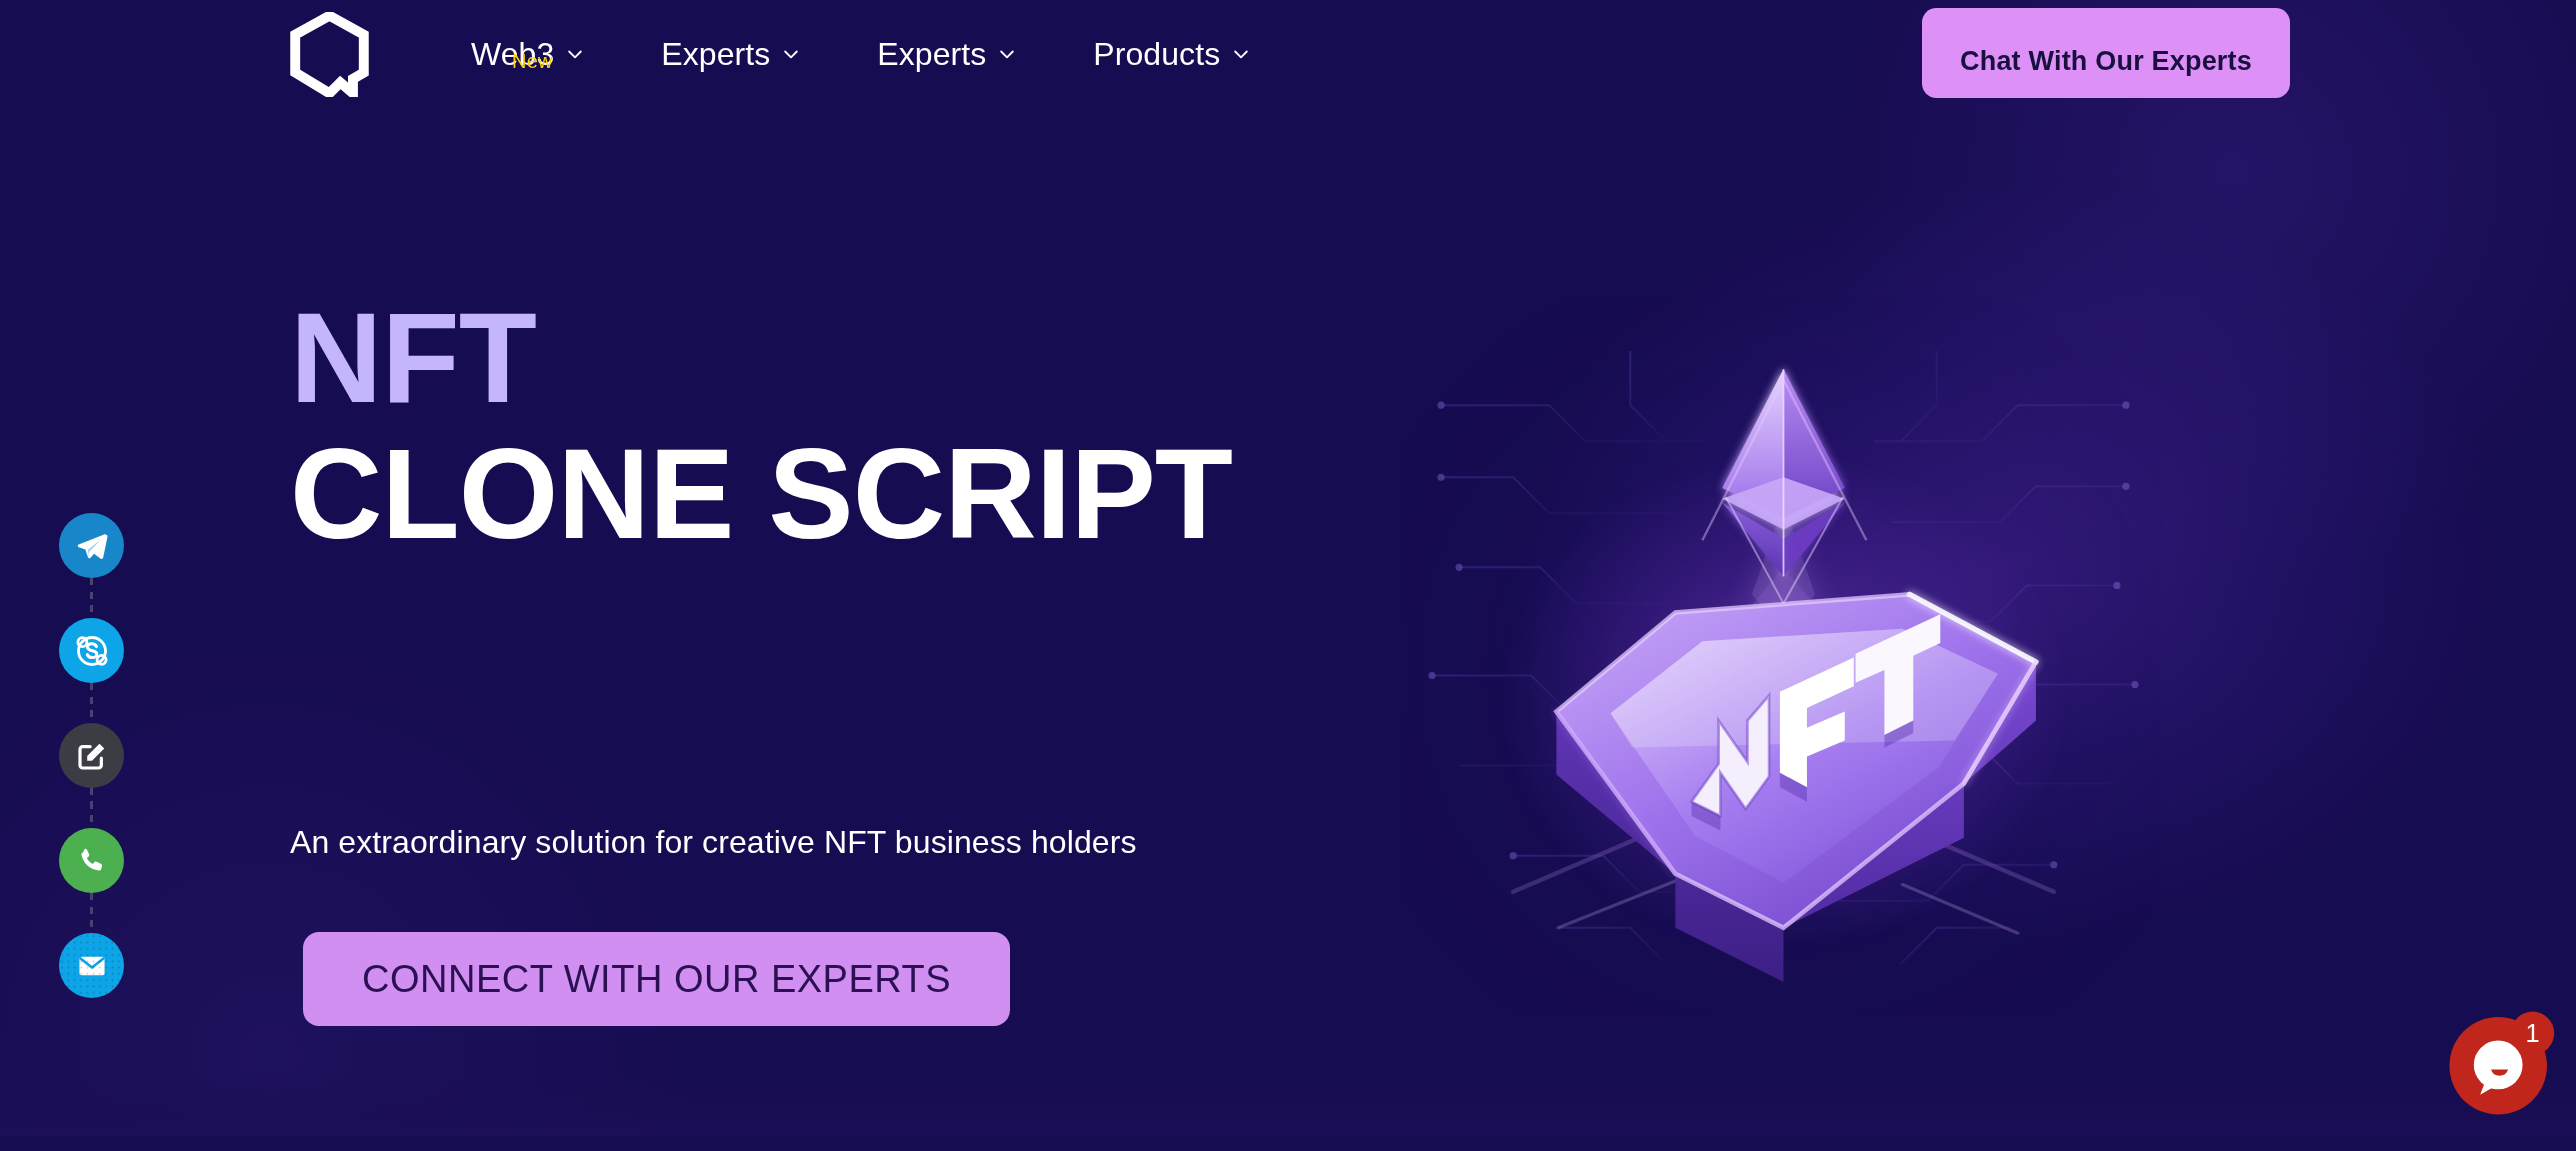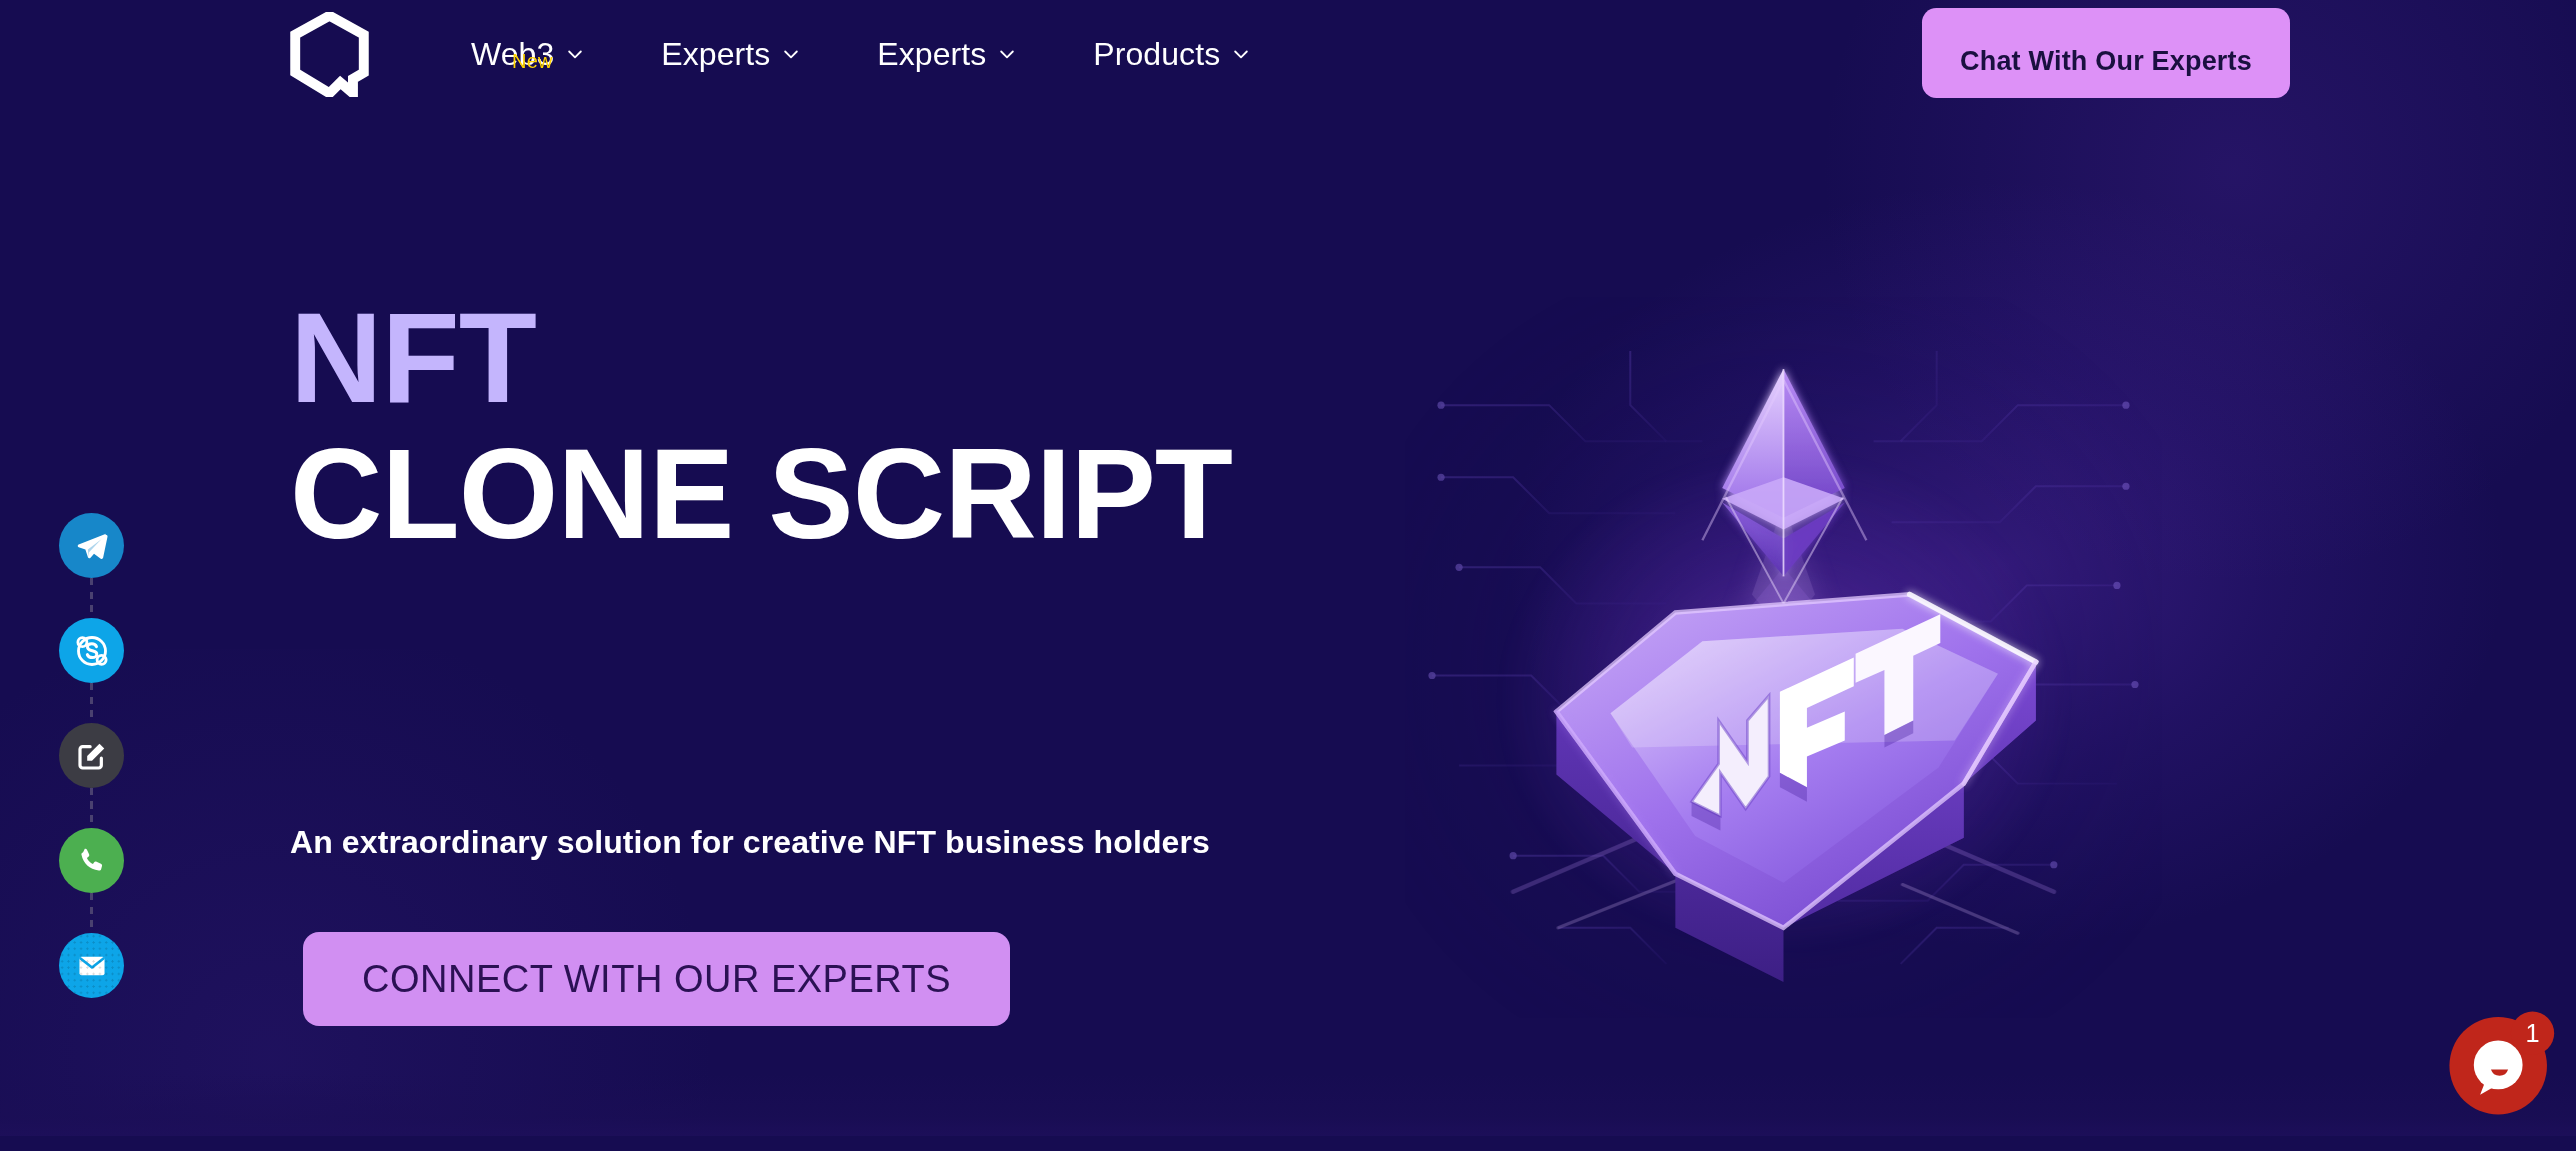--- a/index.html
+++ b/index.html
@@ -108,21 +108,21 @@
     font-weight:700; line-height:.95;
     letter-spacing:-0.9px; white-space:nowrap;
   }
   .h-line.l1{ font-size:128px; color:#c4b5fd; }
   .h-line.l2{ font-size:128px; color:#C97BF4; margin-top:14.4px; }
   .h-line.l3{ font-size:128px; color:#ffffff;  margin-top:14.4px; }
   .hero-sub{
     position:absolute; left:290px; top:824px;
     font-family:"Liberation Sans Narrow","Liberation Sans", sans-serif;
     font-stretch:condensed;
-    font-size:32px; color:#ffffff; font-weight:700; letter-spacing:0.1px;
+    font-size:32px; color:#ffffff; font-weight:400; letter-spacing:0.1px;
   }
   .hero-cta{
     position:absolute; left:303px; top:932px;
     background:#D18FF2; color:#2b1154;
     border:none; border-radius:16px;
     height:94px; padding:0 59px;
     font-family:"Liberation Sans Narrow","Liberation Sans", sans-serif;
     font-stretch:condensed;
     font-size:38px; font-weight:400; letter-spacing:0.5px;
     cursor:pointer; white-space:nowrap;

